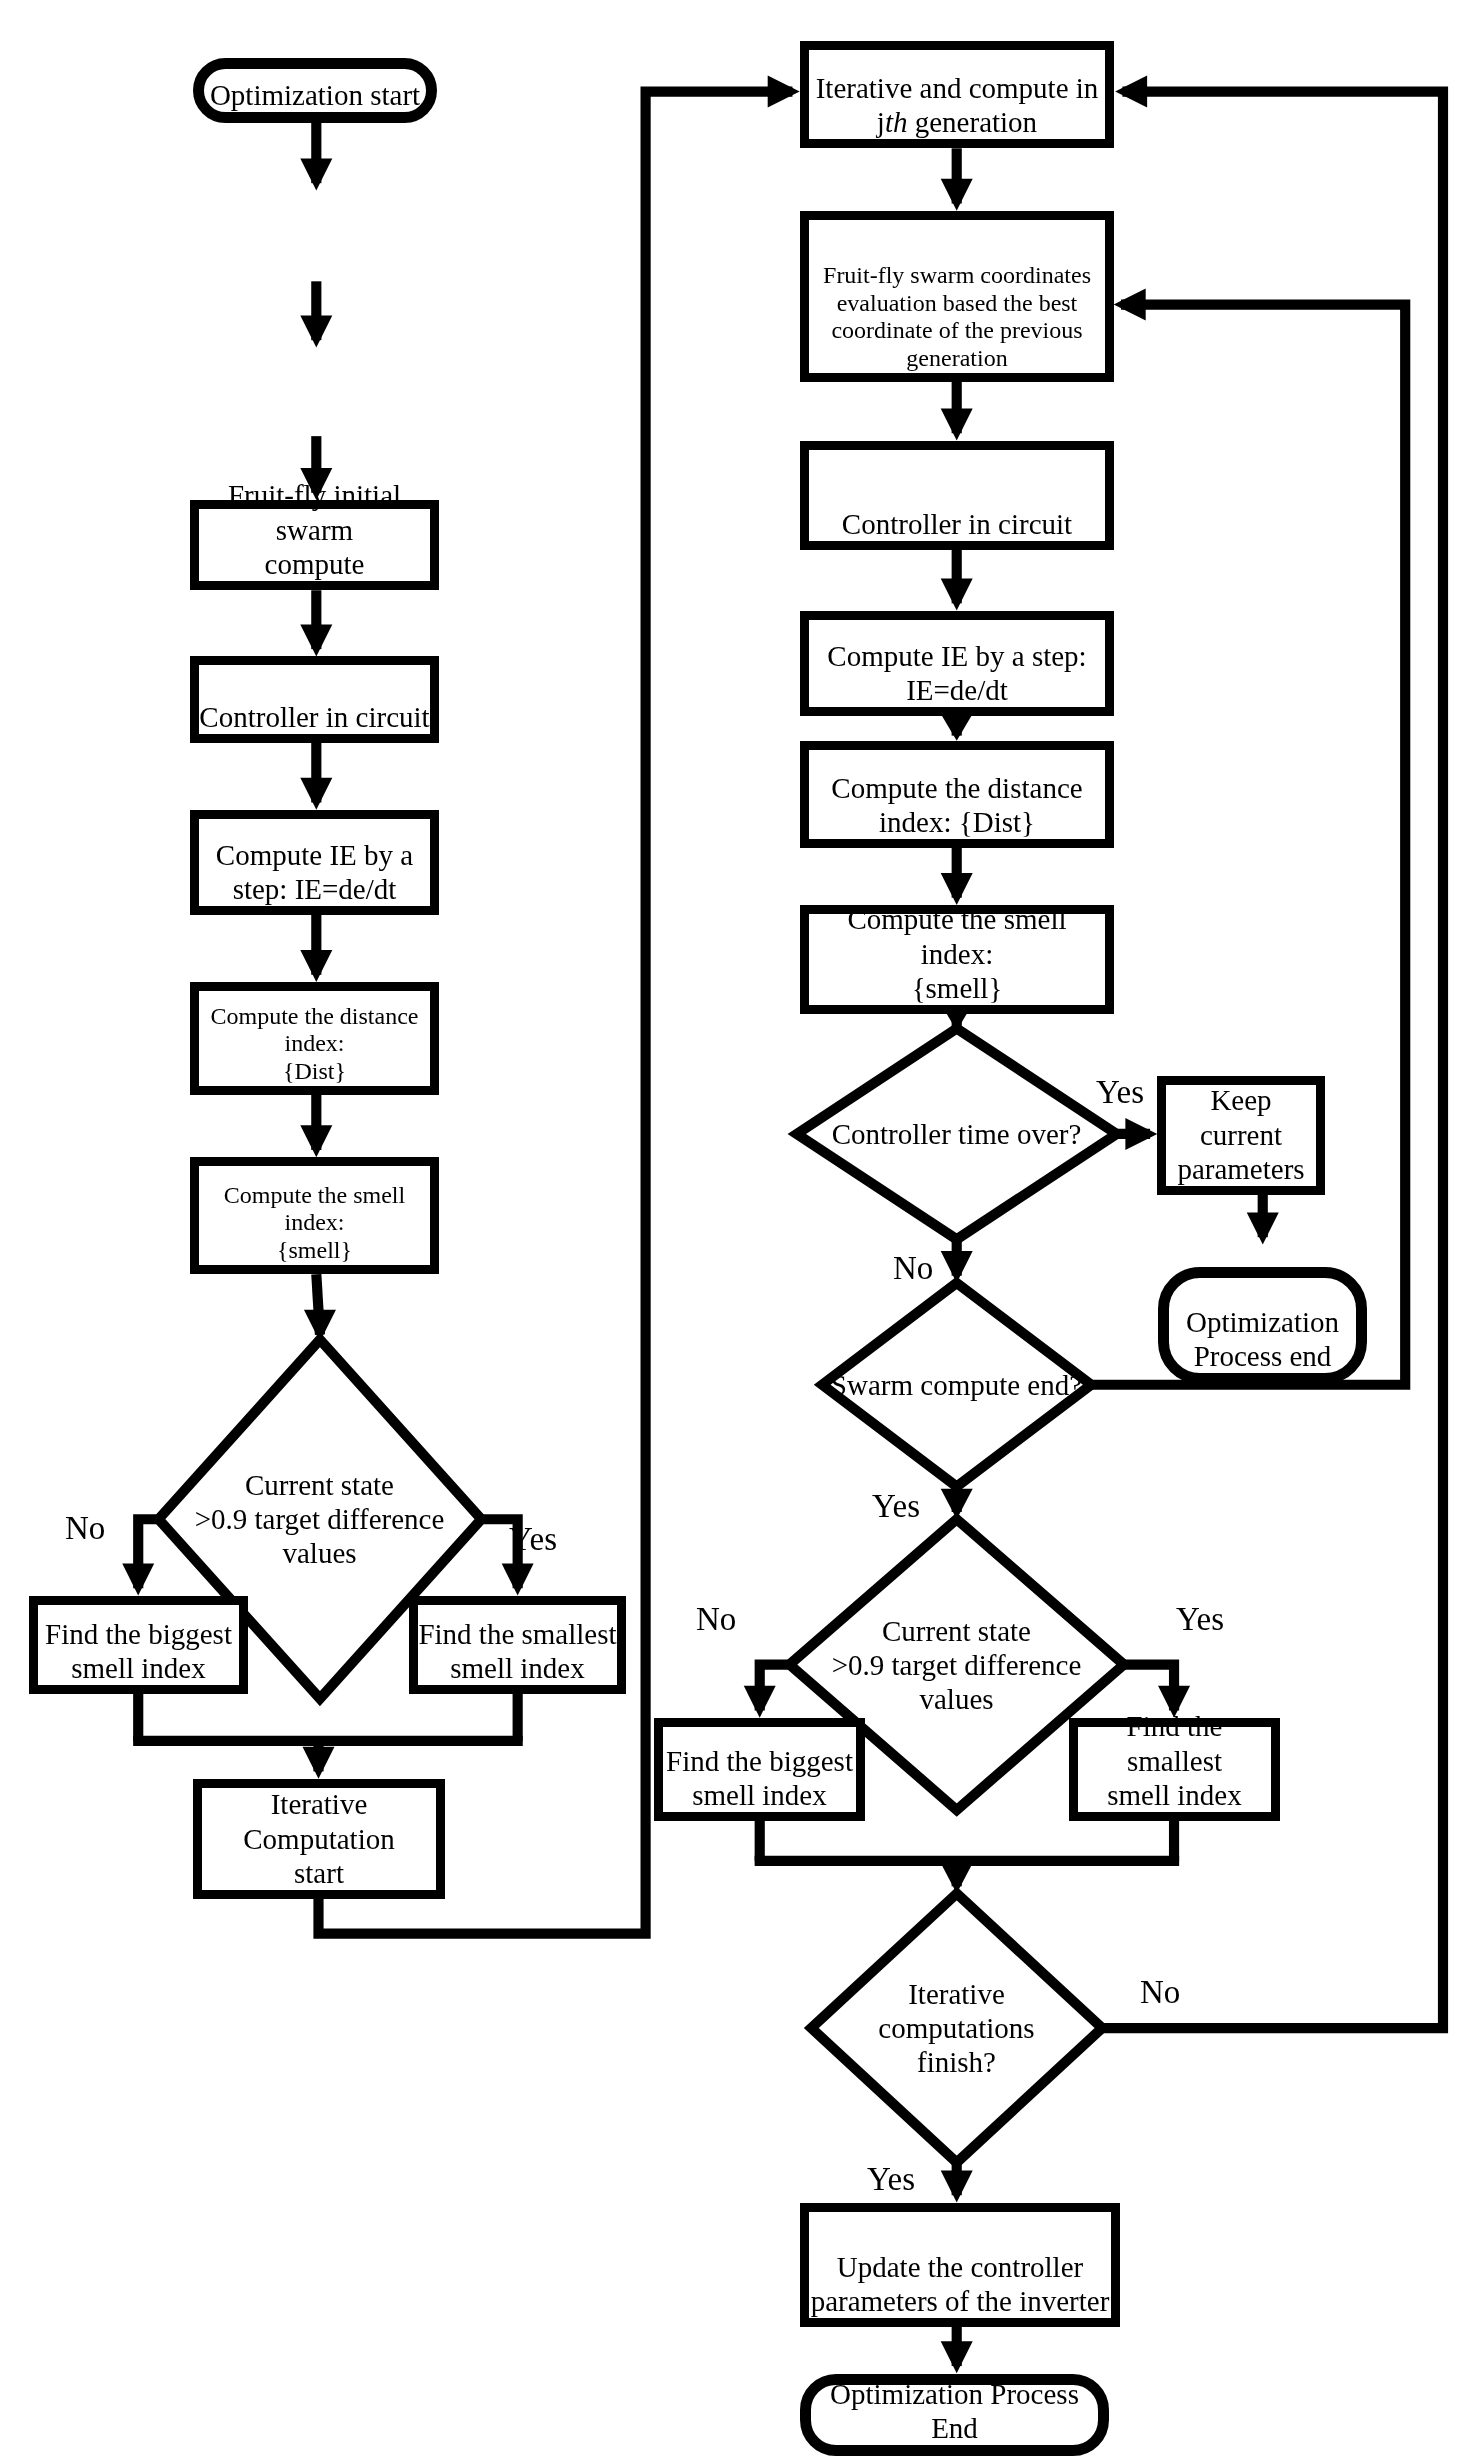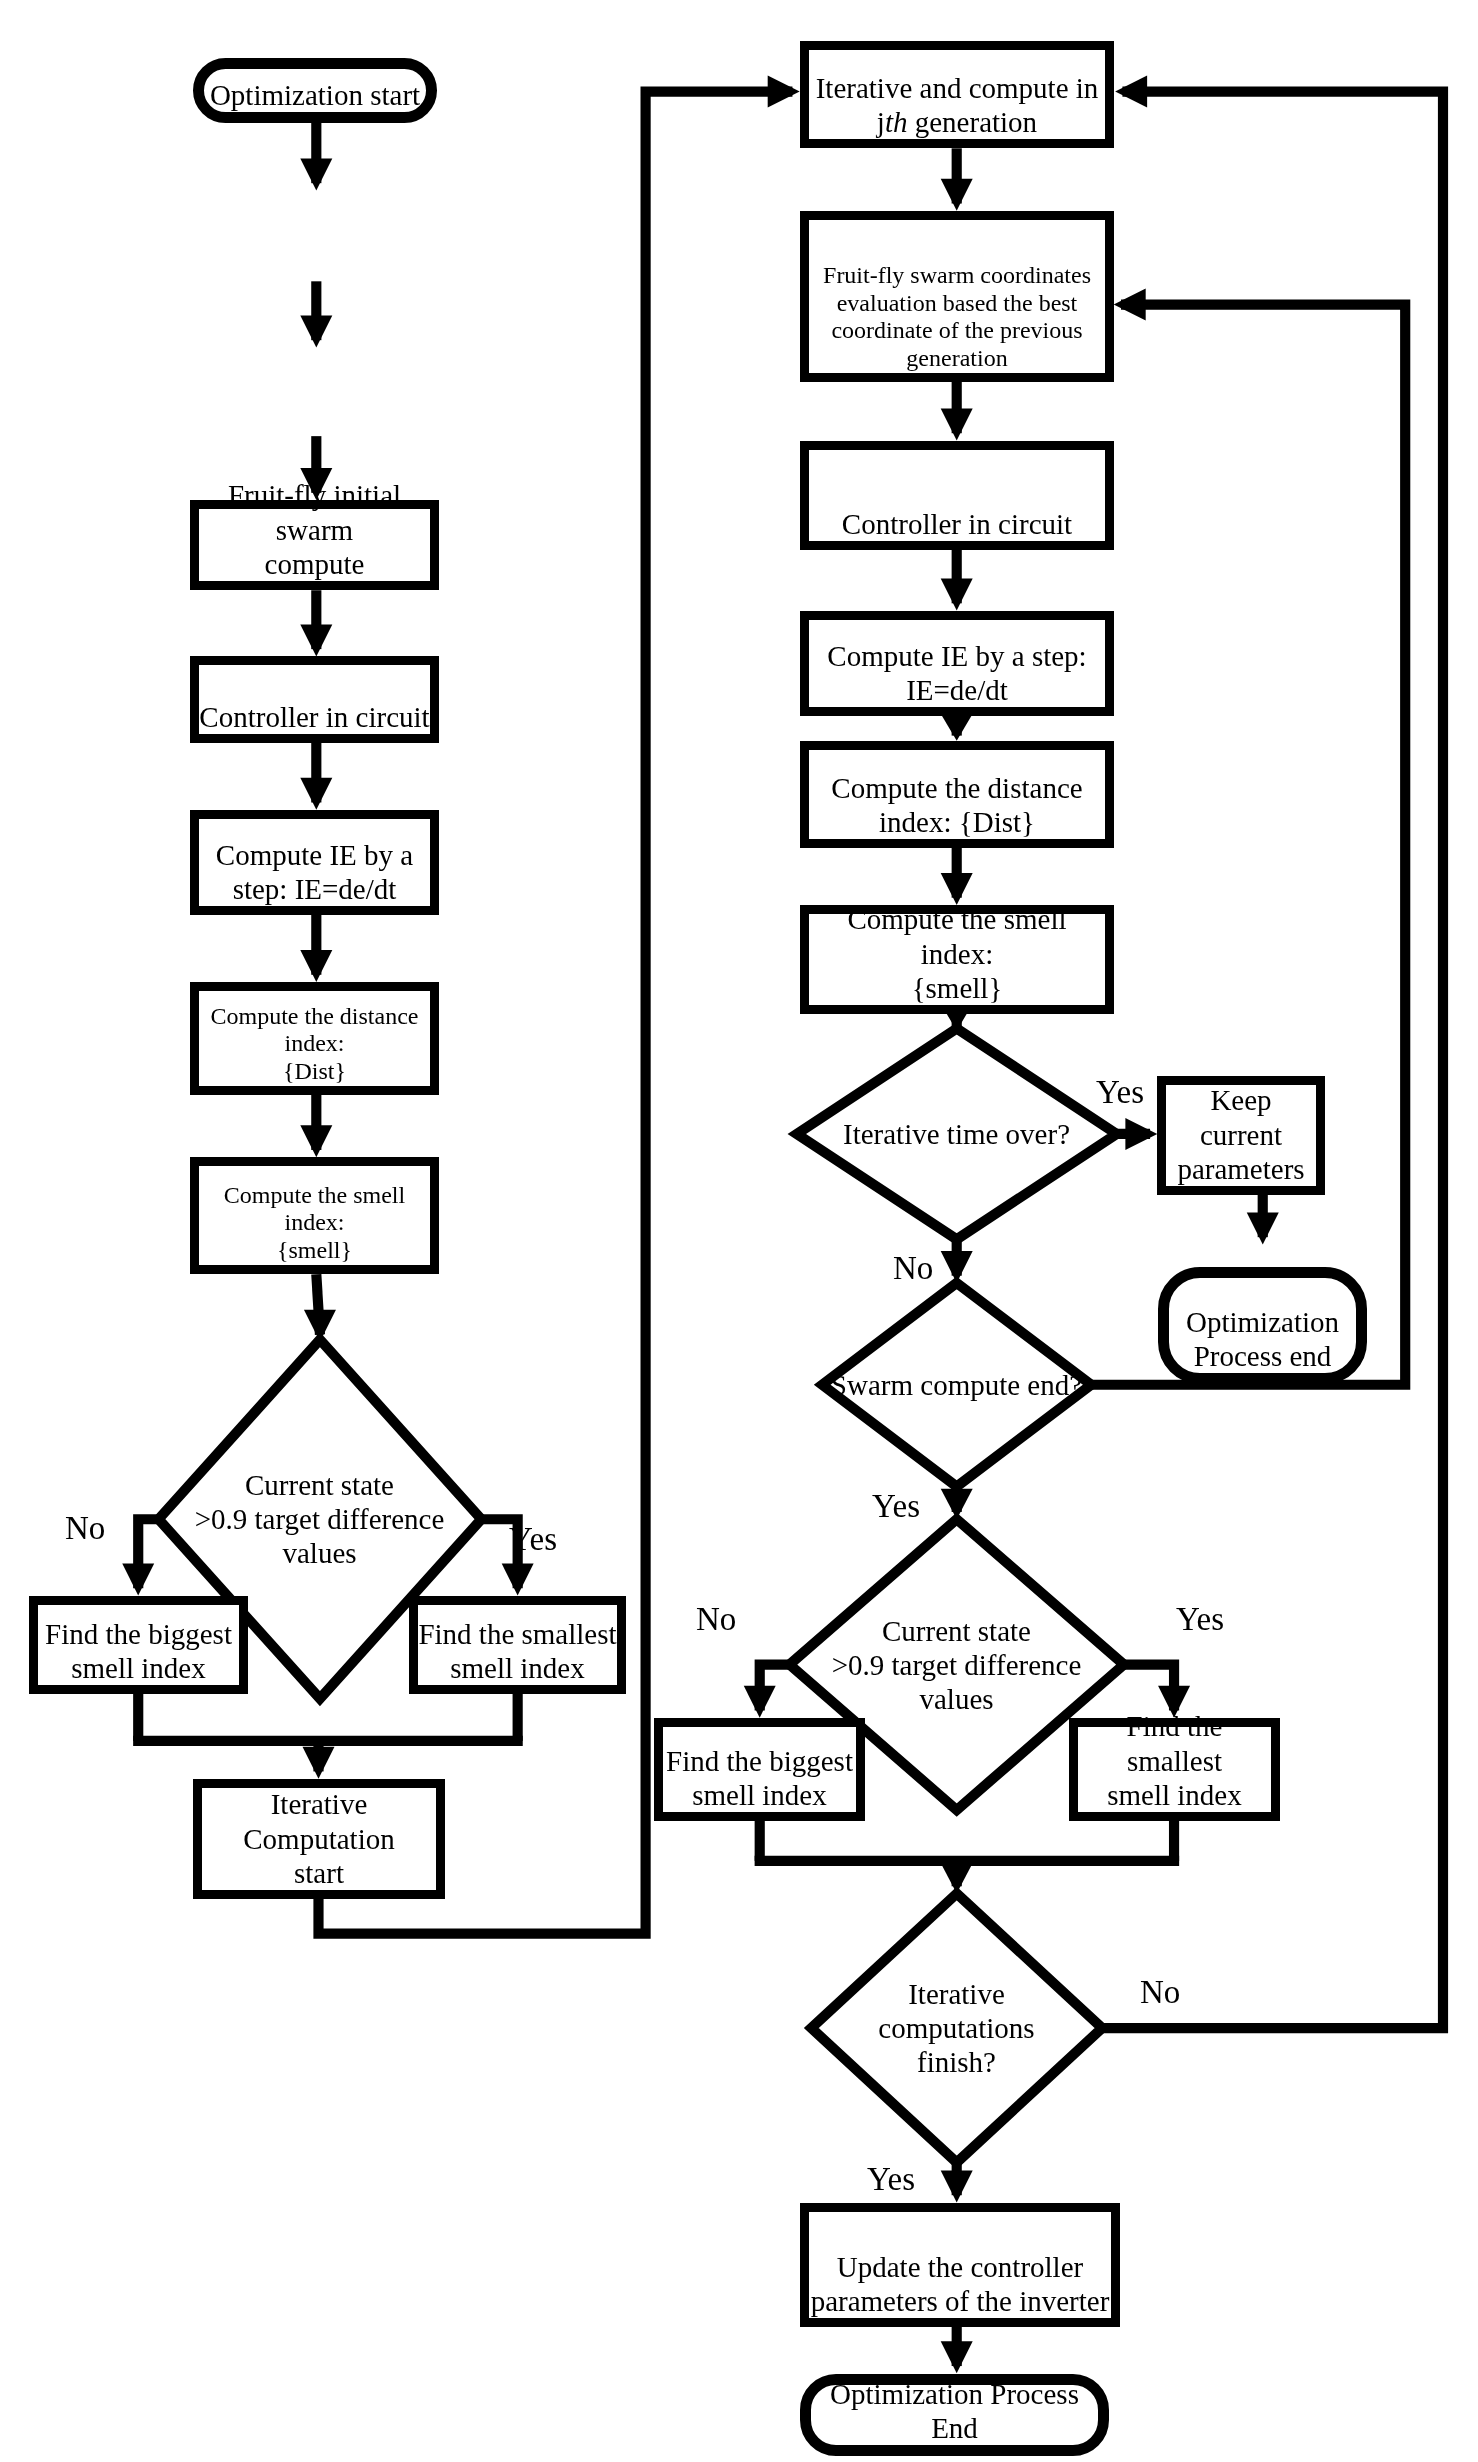--- a/index.html
+++ b/index.html
@@ -236,21 +236,21 @@
   <div class="node" style="left:800px;top:741px;width:314px;height:107px;">
     <div class="txt">Compute the distance
 index: {Dist}</div>
   </div>
   <div class="node" style="left:800px;top:905px;width:314px;height:109px;">
     <div class="txt">Compute the smell index:
 {smell}</div>
   </div>
 
   <div class="dtext" style="left:811px;top:1083px;width:291px;height:102px;">
-    <div class="txt">Iterative time over?</div>
+    <div class="txt">Controller time over?</div>
   </div>
   <div class="lbl" style="left:1096px;top:1076px;">Yes</div>
   <div class="lbl" style="left:893px;top:1252px;">No</div>
 
   <div class="node" style="left:1157px;top:1076px;width:168px;height:119px;">
     <div class="txt">Keep current
 parameters</div>
   </div>
   <div class="node terminal" style="left:1158px;top:1245px;width:209px;height:117px;border-radius:42px;margin-top:22px;">
     <div class="txt">Optimization

